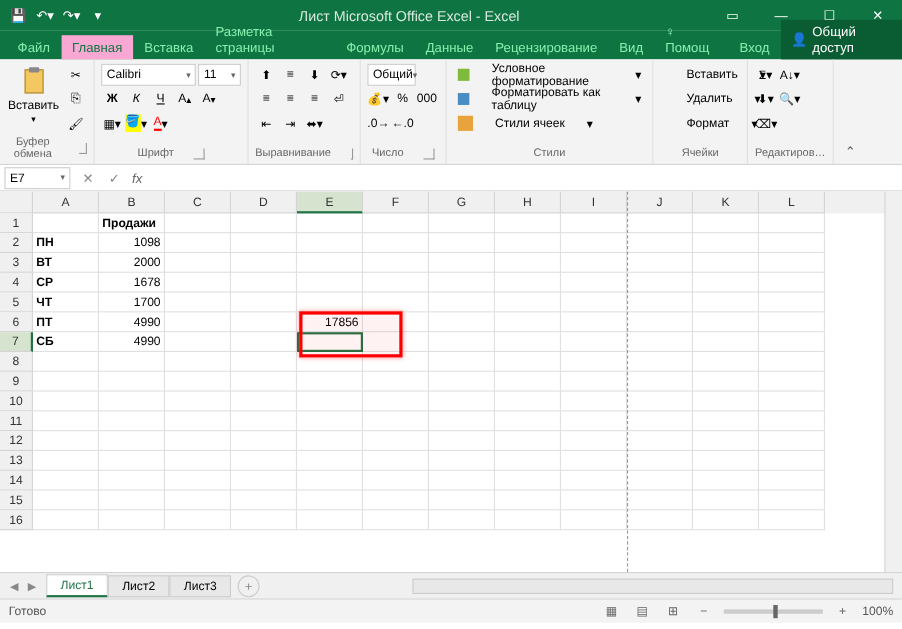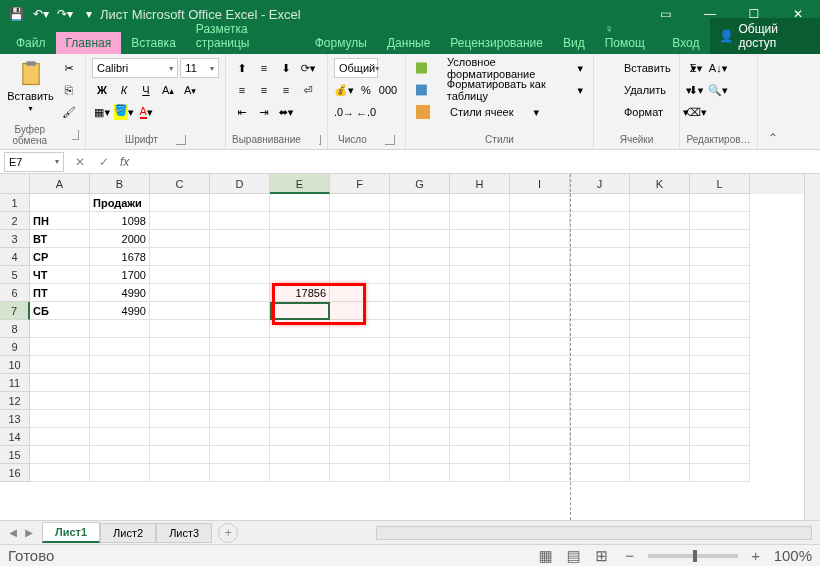--- a/index.html
+++ b/index.html
@@ -2,21 +2,21 @@
 <html><head>
 <meta charset="utf-8">
 <style>
 * { box-sizing: border-box; margin: 0; padding: 0; }
 body { font-family: 'Segoe UI', Tahoma, sans-serif; font-size: 12px; background: #fff; overflow: hidden; width: 820px; height: 572px; }
 
 
 .title-bar { background: #0e7441; height: 28px; display: flex; align-items: center; color: #fff; }
 .qat { display: flex; align-items: center; gap: 2px; padding-left: 6px; }
 .qat-btn { width: 22px; height: 22px; display: flex; align-items: center; justify-content: center; color: #fff; cursor: pointer; }
-.title-text { flex: 1; font-size: 13px; color: #d8e8df; }
+.title-text { flex: 1; text-align: center; font-size: 13px; color: #d8e8df; }
 .win-controls { display: flex; }
 .win-btn { width: 44px; height: 28px; display: flex; align-items: center; justify-content: center; color: #fff; cursor: pointer; }
 
 
 .tabs-row { background: #0e7441; height: 26px; display: flex; align-items: flex-end; padding-left: 6px; }
 .tab { padding: 4px 10px; color: #86efac; font-size: 12px; cursor: pointer; }
 .tab.active { background: #f9a8d4; color: #0e7441; }
 .share-btn { margin-left: auto; padding: 4px 10px; color: #fff; display: flex; align-items: center; gap: 4px; background: #0a5c33; }
 
 
@@ -67,26 +67,26 @@
 .v-scroll { position: absolute; right: 0; top: 0; bottom: 0; width: 16px; background: #f0f0f0; border-left: 1px solid #d4d4d4; }
 
 
 .highlight { position: absolute; border: 3px solid red; background: rgba(255,0,0,0.05); pointer-events: none; box-shadow: 0 0 4px rgba(255,0,0,0.4); }
 
 
 .sheet-bar { height: 24px; border-top: 1px solid #d4d4d4; display: flex; align-items: center; background: #f0f0f0; }
 .sheet-nav { display: flex; gap: 2px; padding: 0 6px; }
 .sheet-nav-btn { width: 14px; height: 16px; color: #888; cursor: pointer; display: flex; align-items: center; justify-content: center; font-size: 10px; }
 .sheet-tab { padding: 3px 12px; background: #e8e8e8; border: 1px solid #ccc; font-size: 11px; cursor: pointer; }
-.sheet-tab.active { background: #fff; border-bottom: 2px solid #217346; color: #217346; font-weight: bold; }
+.sheet-tab.active { background: #fff; border-bottom: 2px solid #217346; color: #217346; font-weight: normal; }
 .sheet-add { width: 20px; height: 20px; border: 1px solid #ccc; border-radius: 50%; display: flex; align-items: center; justify-content: center; margin-left: 6px; color: #888; cursor: pointer; font-size: 12px; }
 .h-scroll { flex: 1; margin: 0 8px; height: 14px; background: #e8e8e8; border: 1px solid #ccc; }
 
 
-.status-bar { height: 22px; background: #f3f3f3; border-top: 1px solid #d4d4d4; display: flex; align-items: center; padding: 0 8px; font-size: 15px; color: #555; }
+.status-bar { height: 22px; background: #f3f3f3; border-top: 1px solid #d4d4d4; display: flex; align-items: center; padding: 0 8px; font-size: 11px; color: #555; }
 .status-right { margin-left: auto; display: flex; align-items: center; gap: 8px; }
 .view-btn { width: 20px; height: 16px; display: flex; align-items: center; justify-content: center; cursor: pointer; color: #666; }
 .zoom-slider { width: 90px; height: 4px; background: #ccc; position: relative; }
 .zoom-slider::after { content: ''; position: absolute; left: 50%; top: -4px; width: 4px; height: 12px; background: #666; }
 </style>
 </head>
 <body>
 
 <div class="title-bar">
   <div class="qat">

